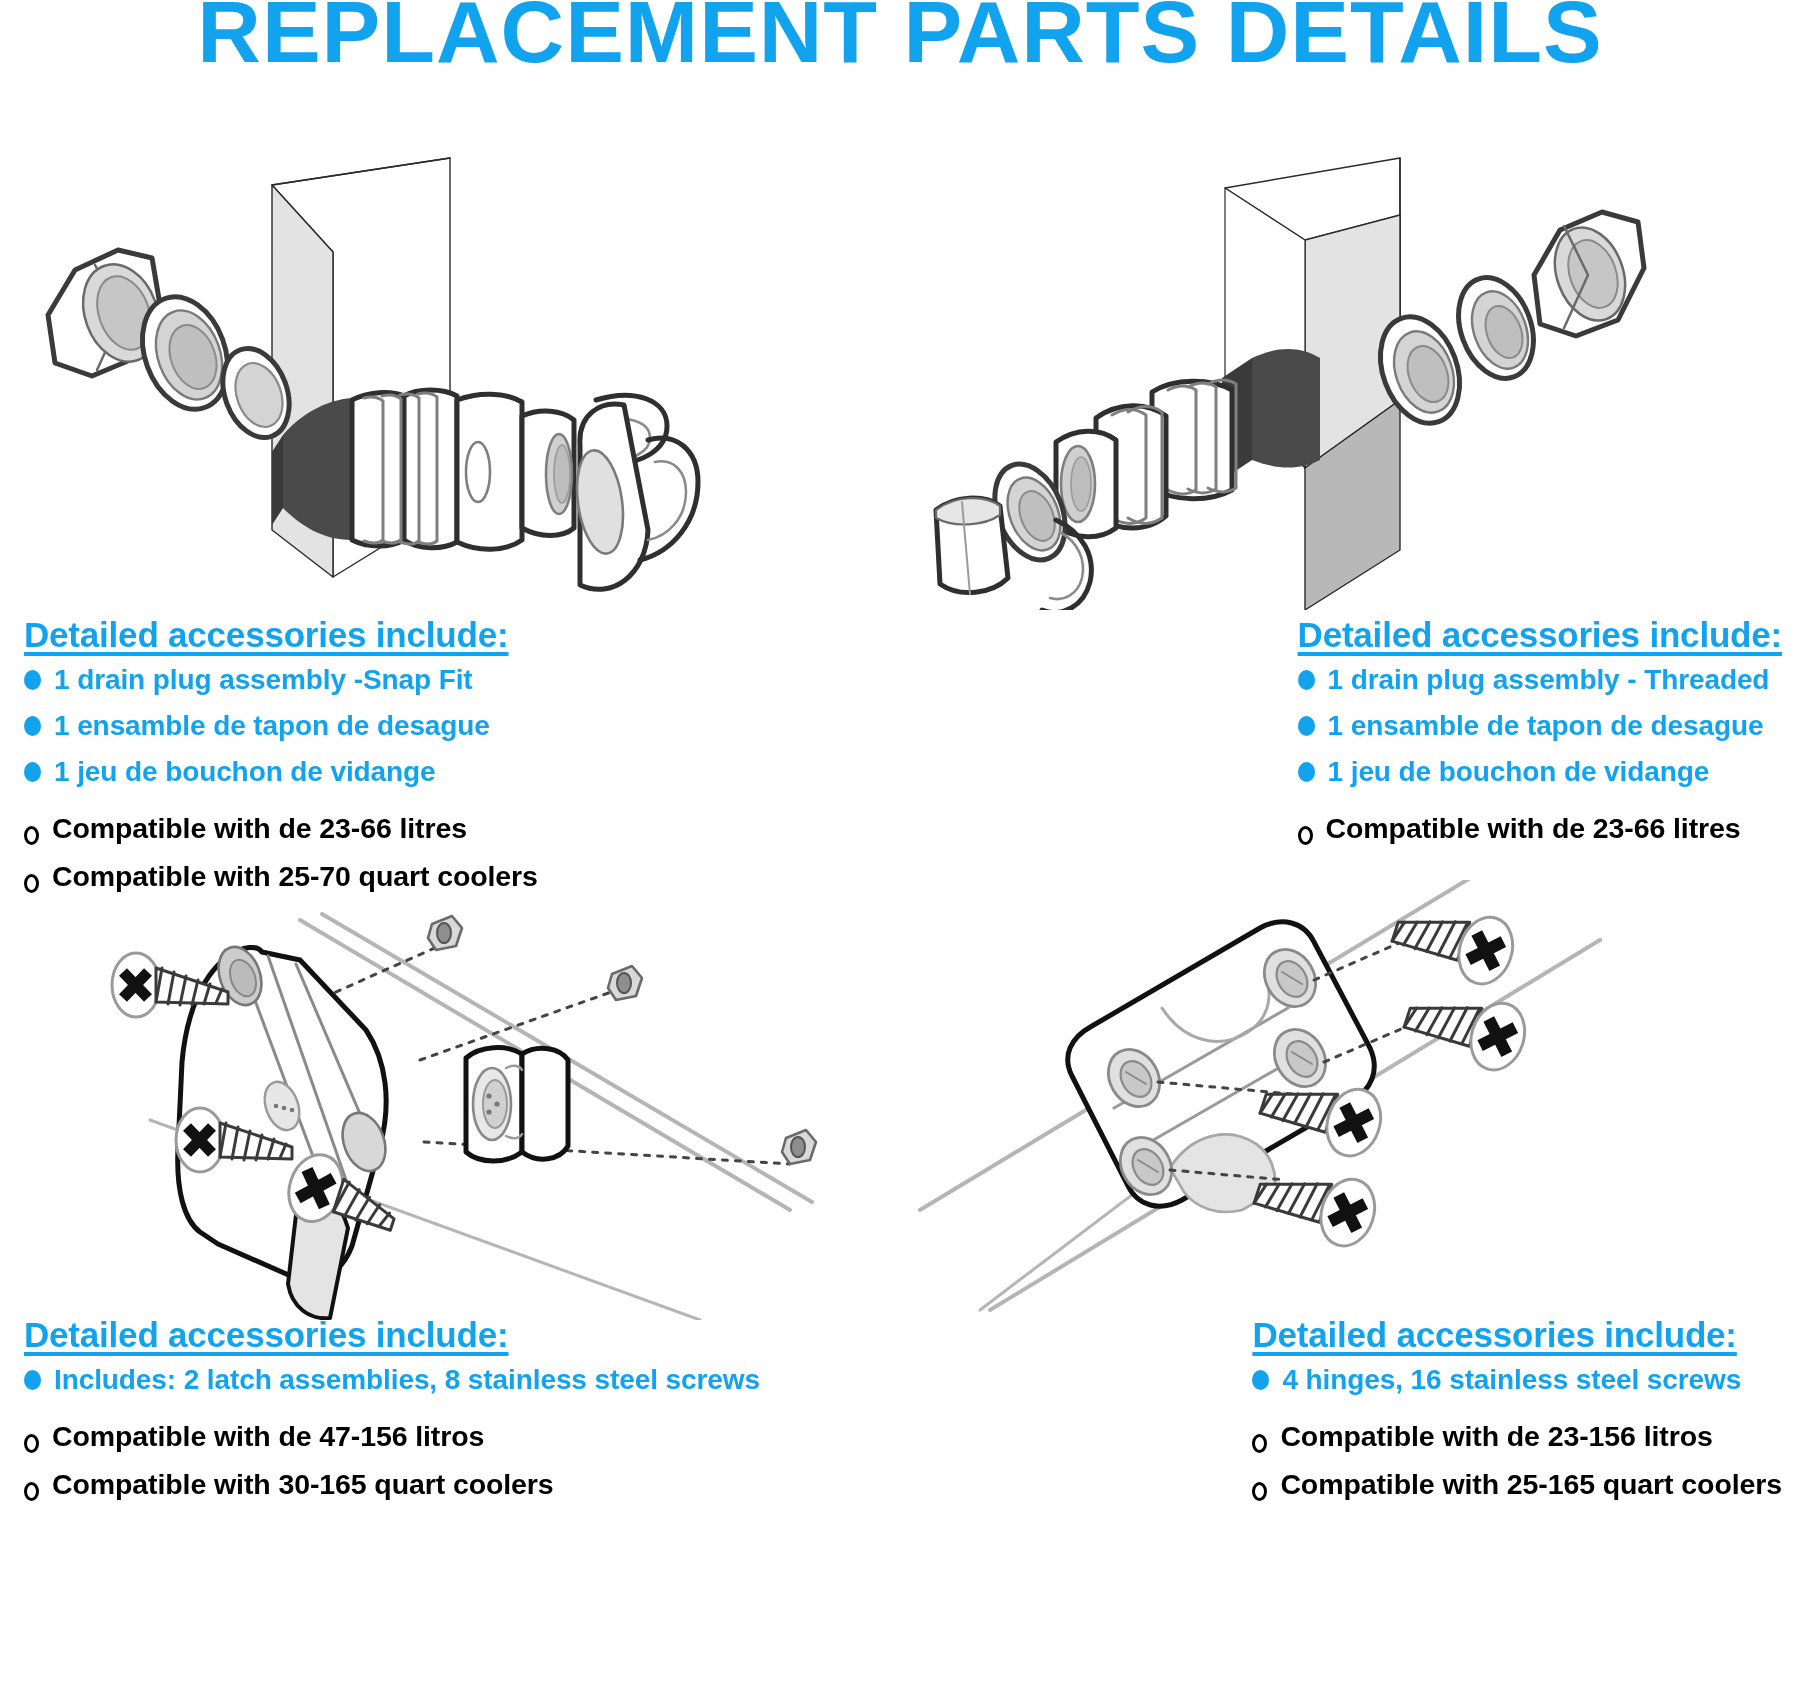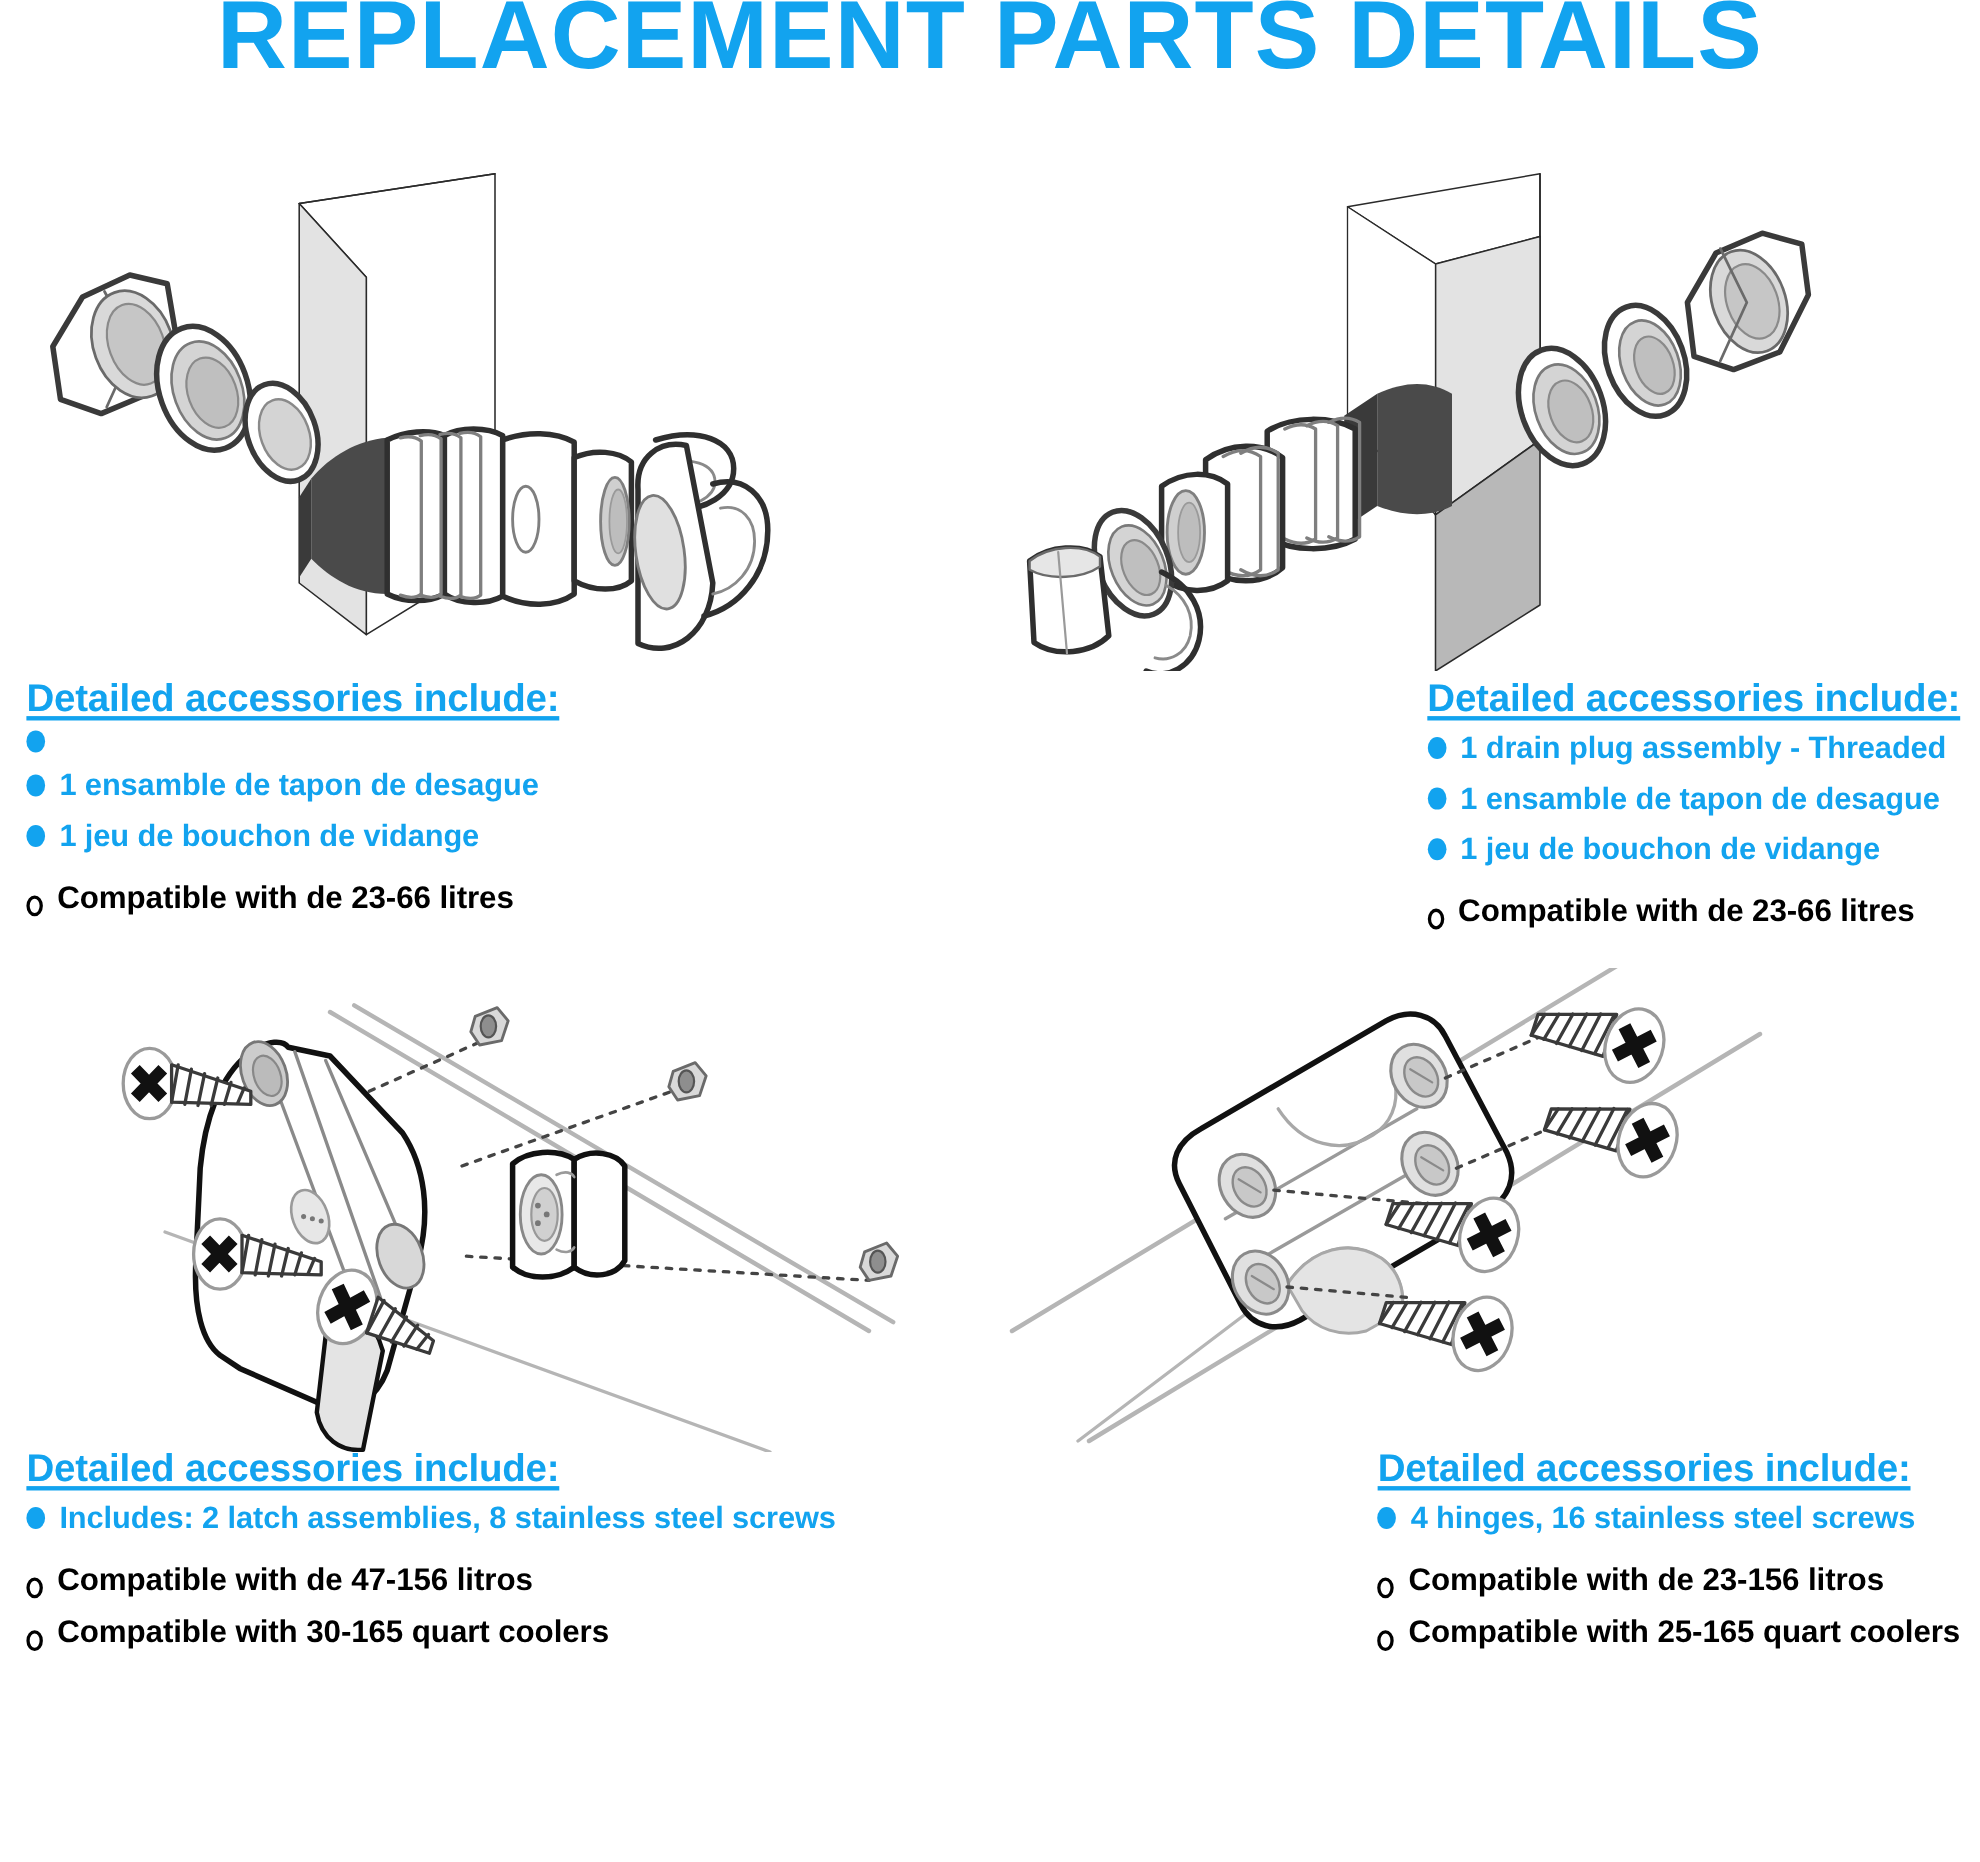--- a/index.html
+++ b/index.html
@@ -187,34 +187,39 @@
       </g>
     </svg>
   </div>
 
   <div class="spec-block">
     <div class="spec-inner">
       <div class="spec-heading">Detailed accessories include:</div>
       <ul class="blue-list">
         <li>
             <span class="dot"></span>
+            <span>1 drain plug assembly -Snap Fit</span>
           </li>
         <li>
             <span class="dot"></span>
             <span>1 ensamble de tapon de desague</span>
           </li>
         <li>
             <span class="dot"></span>
             <span>1 jeu de bouchon de vidange</span>
           </li>
       </ul>
       <ul class="black-list tight-list">
         <li>
             <span class="ring"></span>
             <span>Compatible with  de 23-66 litres</span>
+          </li>
+        <li>
+            <span class="ring"></span>
+            <span>Compatible with  25-70 quart coolers</span>
           </li>
       </ul>
     </div>
   </div>
 </div>
 
 <div class="quad tr">
 
   <div class="art">
     <svg width="900" height="540" viewBox="0 0 900 540" xmlns="http://www.w3.org/2000/svg">

